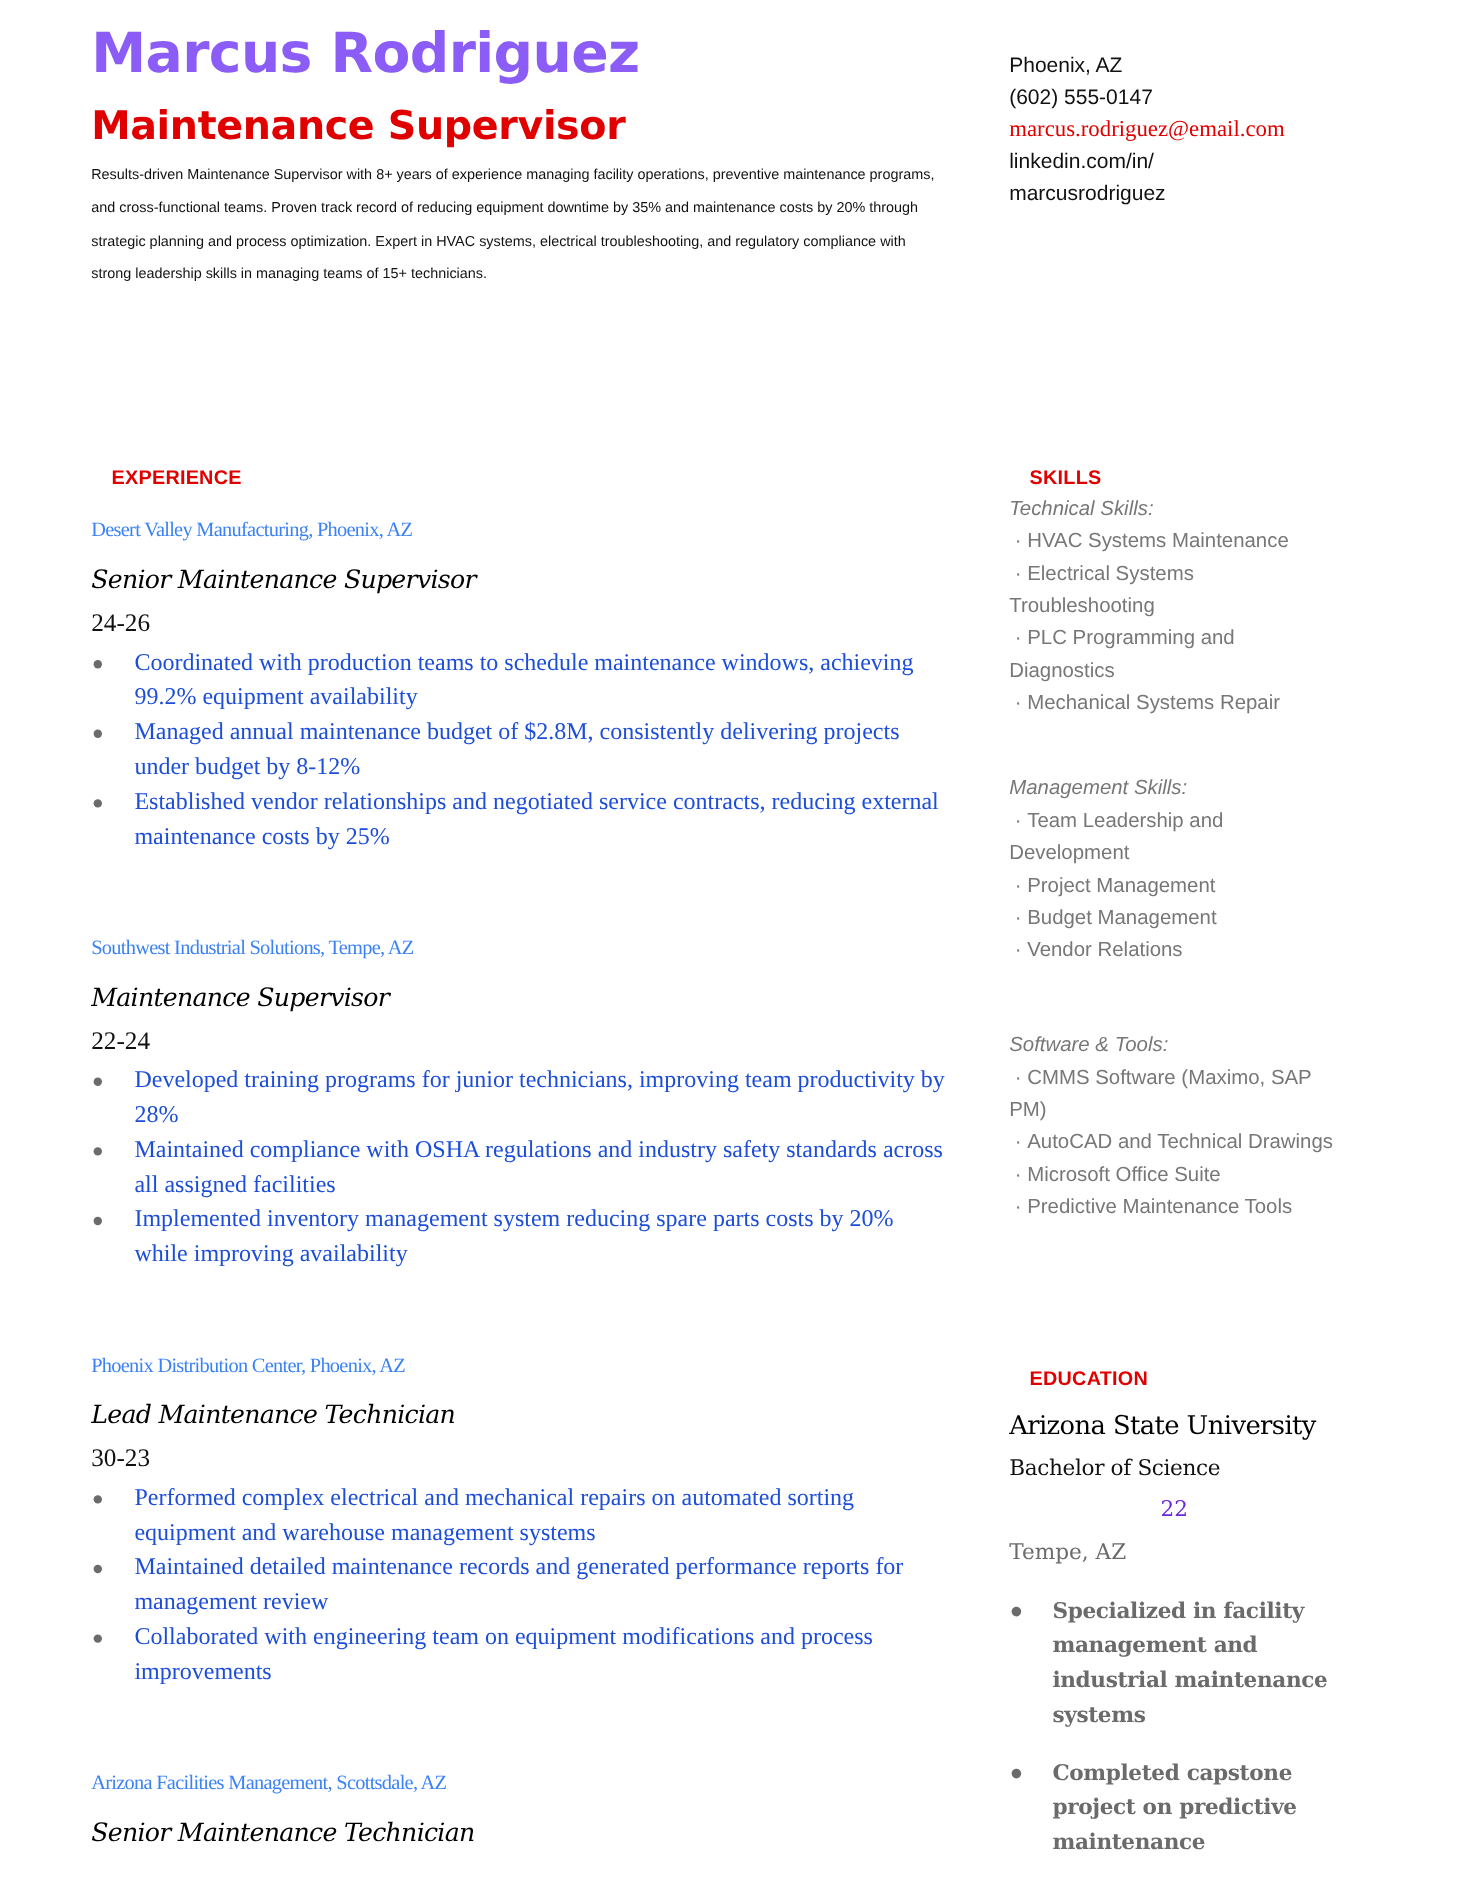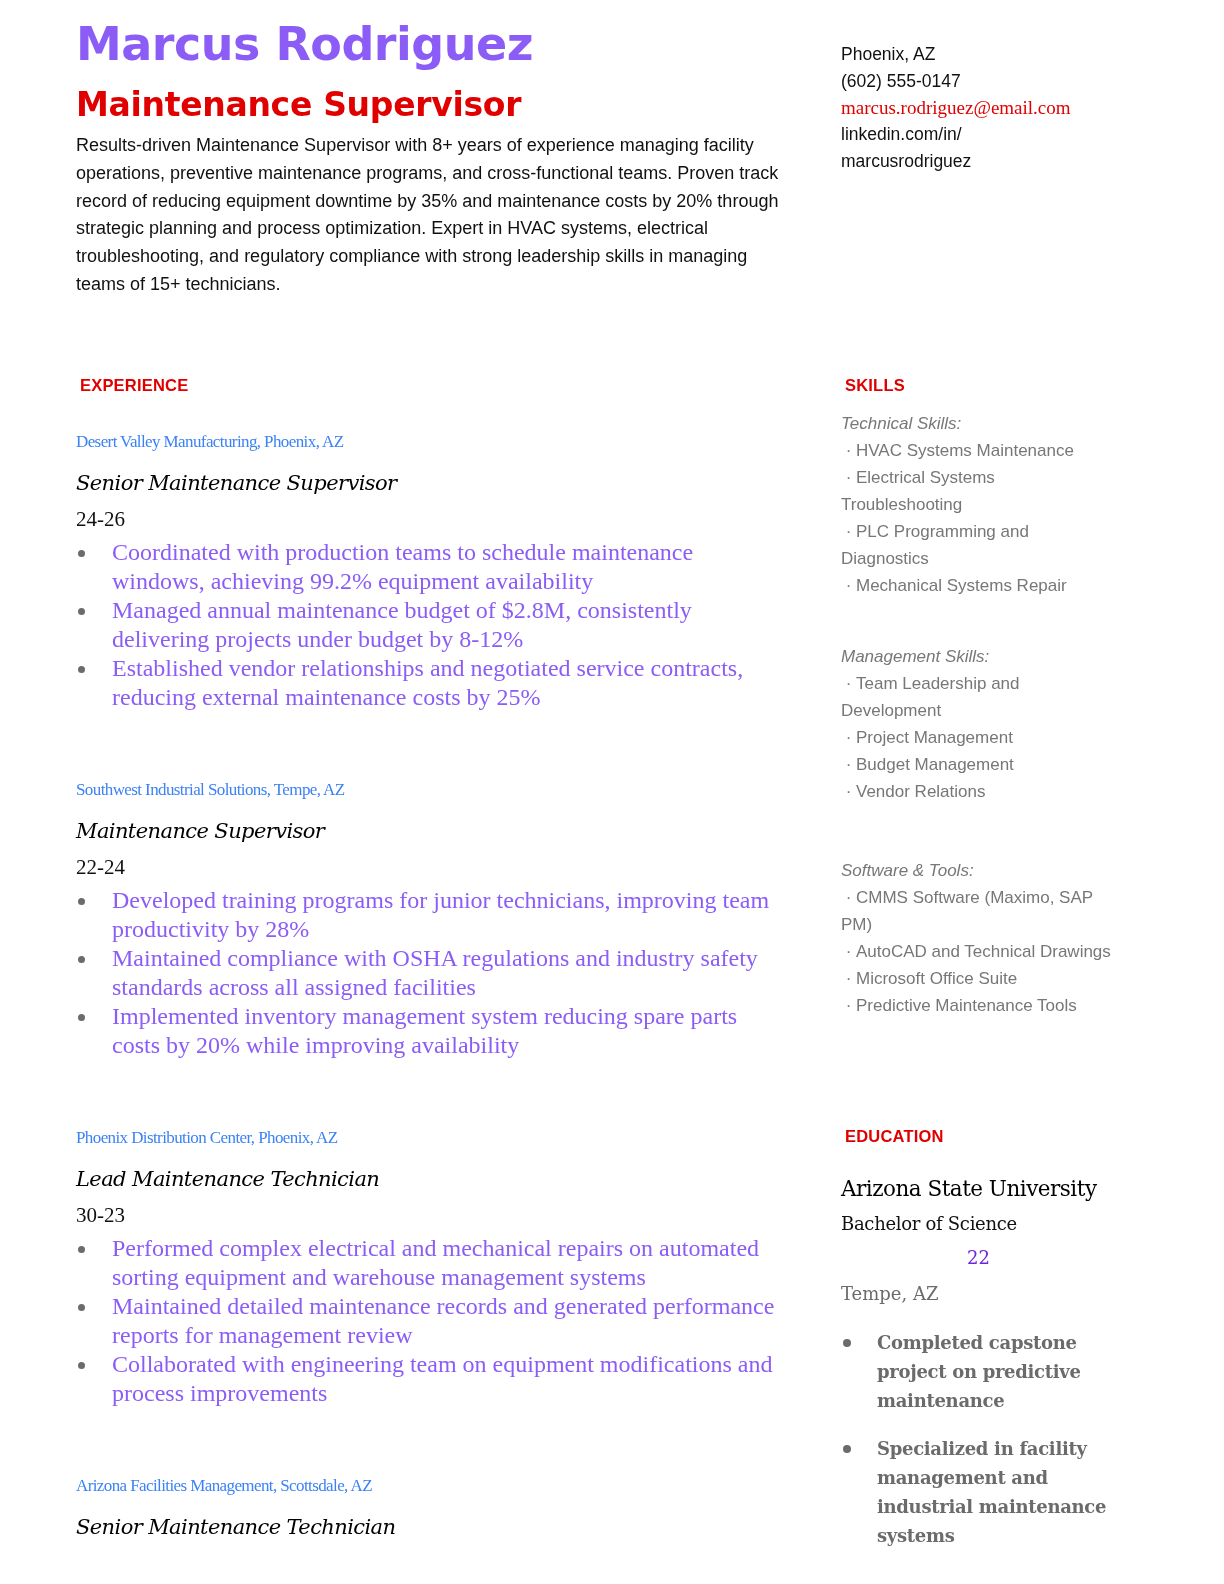--- a/index.html
+++ b/index.html
@@ -4,34 +4,34 @@
 <style>
   html, body { margin: 0; padding: 0; background: #ffffff; }
   body { width: 1224px; height: 1584px; position: relative; overflow: hidden; }
   .page { position: absolute; left: 0; top: 0; width: 1224px; height: 1584px; }
 
   .left { position: absolute; left: 76px; top: 0; width: 710px; }
   .right { position: absolute; left: 841px; top: 0; width: 280px; }
 
   .name { position: absolute; top: 14px; left: 0; margin: 0; font-family: "DejaVu Sans", sans-serif; font-weight: bold; font-size: 46px; letter-spacing: -0.5px; color: #8b5cf6; white-space: nowrap; line-height: 60px; }
   .title { position: absolute; top: 80px; left: 0; margin: 0; font-family: "DejaVu Sans", sans-serif; font-weight: bold; font-size: 33px; letter-spacing: -0.3px; color: #e00000; white-space: nowrap; line-height: 50px; }
-  .summary { position: absolute; top: 132px; left: 0; width: 715px; margin: 0; font-family: "Liberation Sans", sans-serif; font-size: 18px; line-height: 27.8px; color: #111; }
+  .summary { position: absolute; top: 132px; left: 0; width: 715px; margin: 0; font-family: "Liberation Sans", sans-serif; font-size: 12px; line-height: 27.8px; color: #111; }
 
   .contact { position: absolute; top: 41px; left: 0; width: 265px; font-family: "Liberation Sans", sans-serif; font-size: 17.5px; line-height: 27px; color: #111; }
   .contact .line { display: block; }
   .contact .email { display: block; color: #e00000; font-family: "Liberation Serif", serif; font-size: 19px; word-break: break-all; line-height: 26px; }
 
-  .section-head { position: absolute; font-family: "Liberation Sans", sans-serif; font-weight: bold; font-size: 16.5px; color: #e00000; letter-spacing: 0.2px; margin: 4px; }
+  .section-head { position: absolute; font-family: "Liberation Sans", sans-serif; font-weight: bold; font-size: 16.5px; color: #e00000; letter-spacing: 0.2px; margin: 17px; }
 
   .job { position: absolute; left: 0; width: 715px; }
   .company { font-family: Liberation Serif, serif; font-size: 17px; color: #3b82f6; margin: 0; line-height: 30px; letter-spacing: -0.6px; white-space: nowrap; }
   .role { font-family: "DejaVu Serif", serif; font-style: italic; font-size: 21px; color: #000; margin: 11px 0 0 0; line-height: 30px; letter-spacing: -0.6px; white-space: nowrap; }
   .dates { font-family: "Liberation Serif", serif; font-size: 21px; color: #111; margin: 6px 0 0 0; line-height: 30px; }
   .bullets { list-style: none; margin: 4px 0 0 0; padding: 0; }
-  .bullets li { position: relative; padding-left: 36px; font-family: "Liberation Serif", serif; font-size: 24px; line-height: 29px; color: #8b5cf6; }
+  .bullets li { position: relative; padding-left: 36px; font-family: "Liberation Serif", serif; font-size: 20px; line-height: 29px; color: #1d4ed8; }
   .bullets li .dot { position: absolute; left: 2px; top: 12px; width: 7px; height: 7px; border-radius: 50%; background: #6b6b6b; }
 
   .skill-group { position: absolute; left: 0; width: 270px; font-family: "Liberation Sans", sans-serif; font-size: 17px; line-height: 27px; color: #777; }
   .skill-group .cat { font-style: italic; display: block; }
   .skill-group .item { display: block; }
   .skill-group .item .sdot { display: inline-block; width: 15px; }
 
   .edu { position: absolute; left: 0; top: 1172px; width: 275px; }
   .school { font-family: "DejaVu Serif", serif; font-size: 21.5px; color: #000; margin: 0; line-height: 34px; letter-spacing: -0.5px; white-space: nowrap; }
   .degree { font-family: "DejaVu Serif", serif; font-size: 18px; color: #111; margin: 2px 0 0 0; line-height: 32px; letter-spacing: -0.3px; }
@@ -128,18 +128,18 @@
     </div>
 
     <h3 class="section-head" style="top:1123px;left:0;">EDUCATION</h3>
 
     <div class="edu">
       <p class="school">Arizona State University</p>
       <p class="degree">Bachelor of Science</p>
       <p class="edu-year">22</p>
       <p class="edu-loc">Tempe, AZ</p>
       <ul class="edu-bullets">
+        <li><span class="dot"></span><span>Specialized in facility management and industrial maintenance systems</span></li>
         <li><span class="dot"></span><span>Completed capstone project on predictive maintenance</span></li>
-        <li><span class="dot"></span><span>Specialized in facility management and industrial maintenance systems</span></li>
       </ul>
     </div>
   </div>
 </div>
 
 </body></html>

